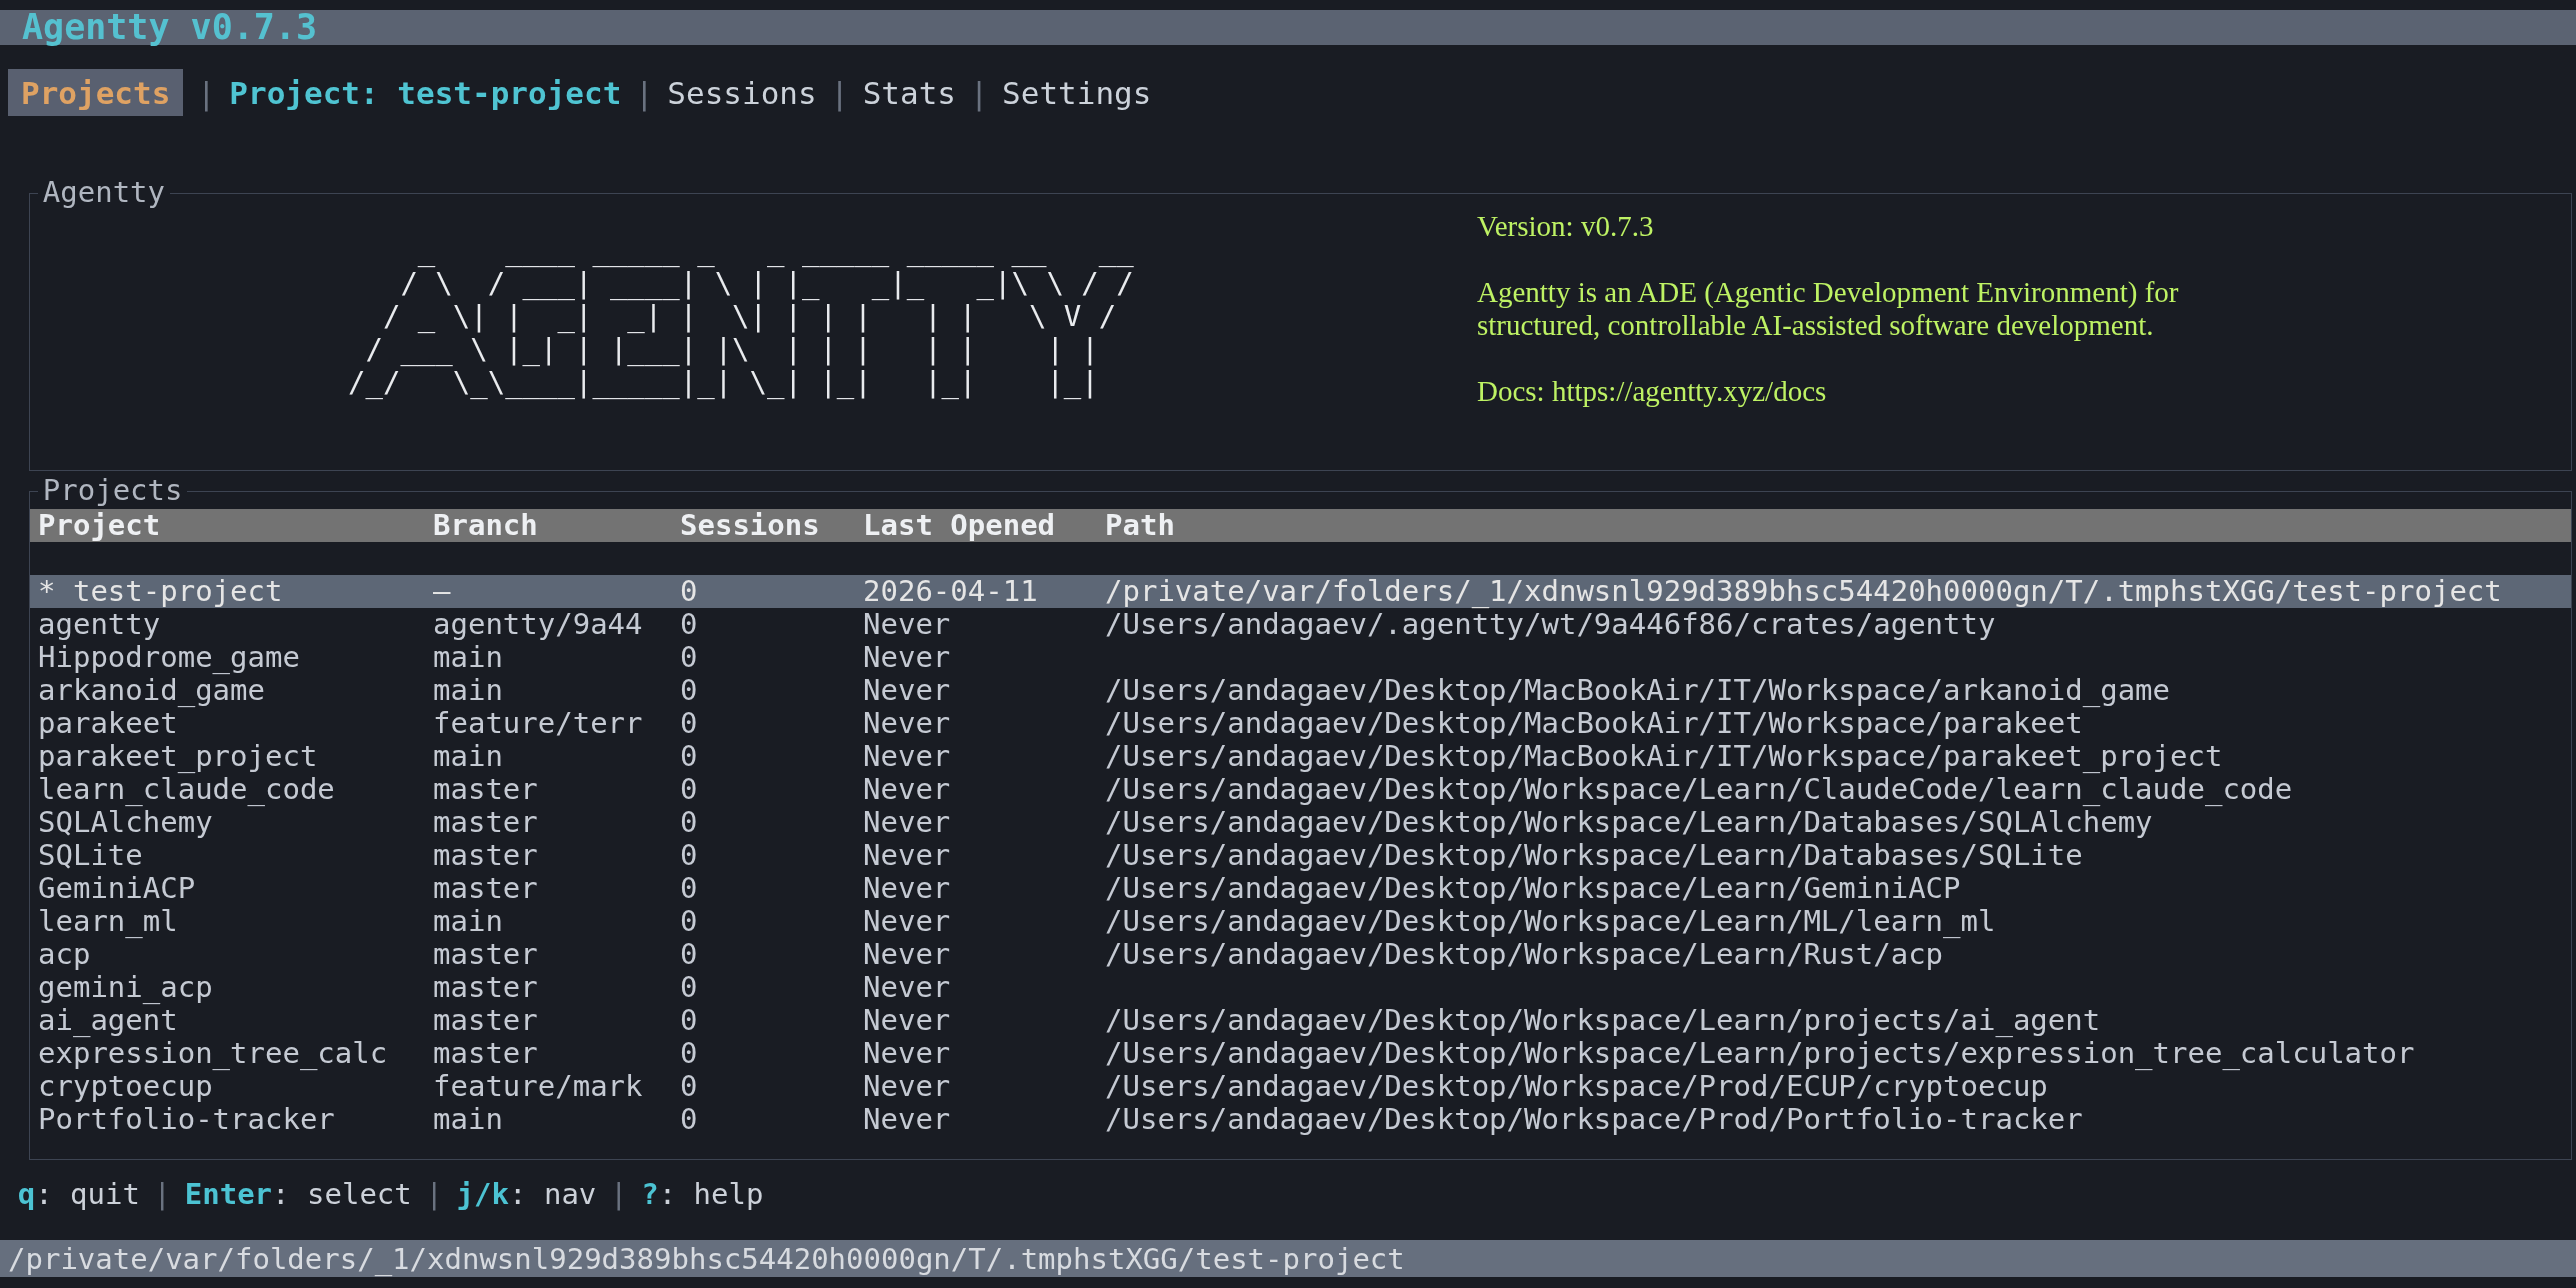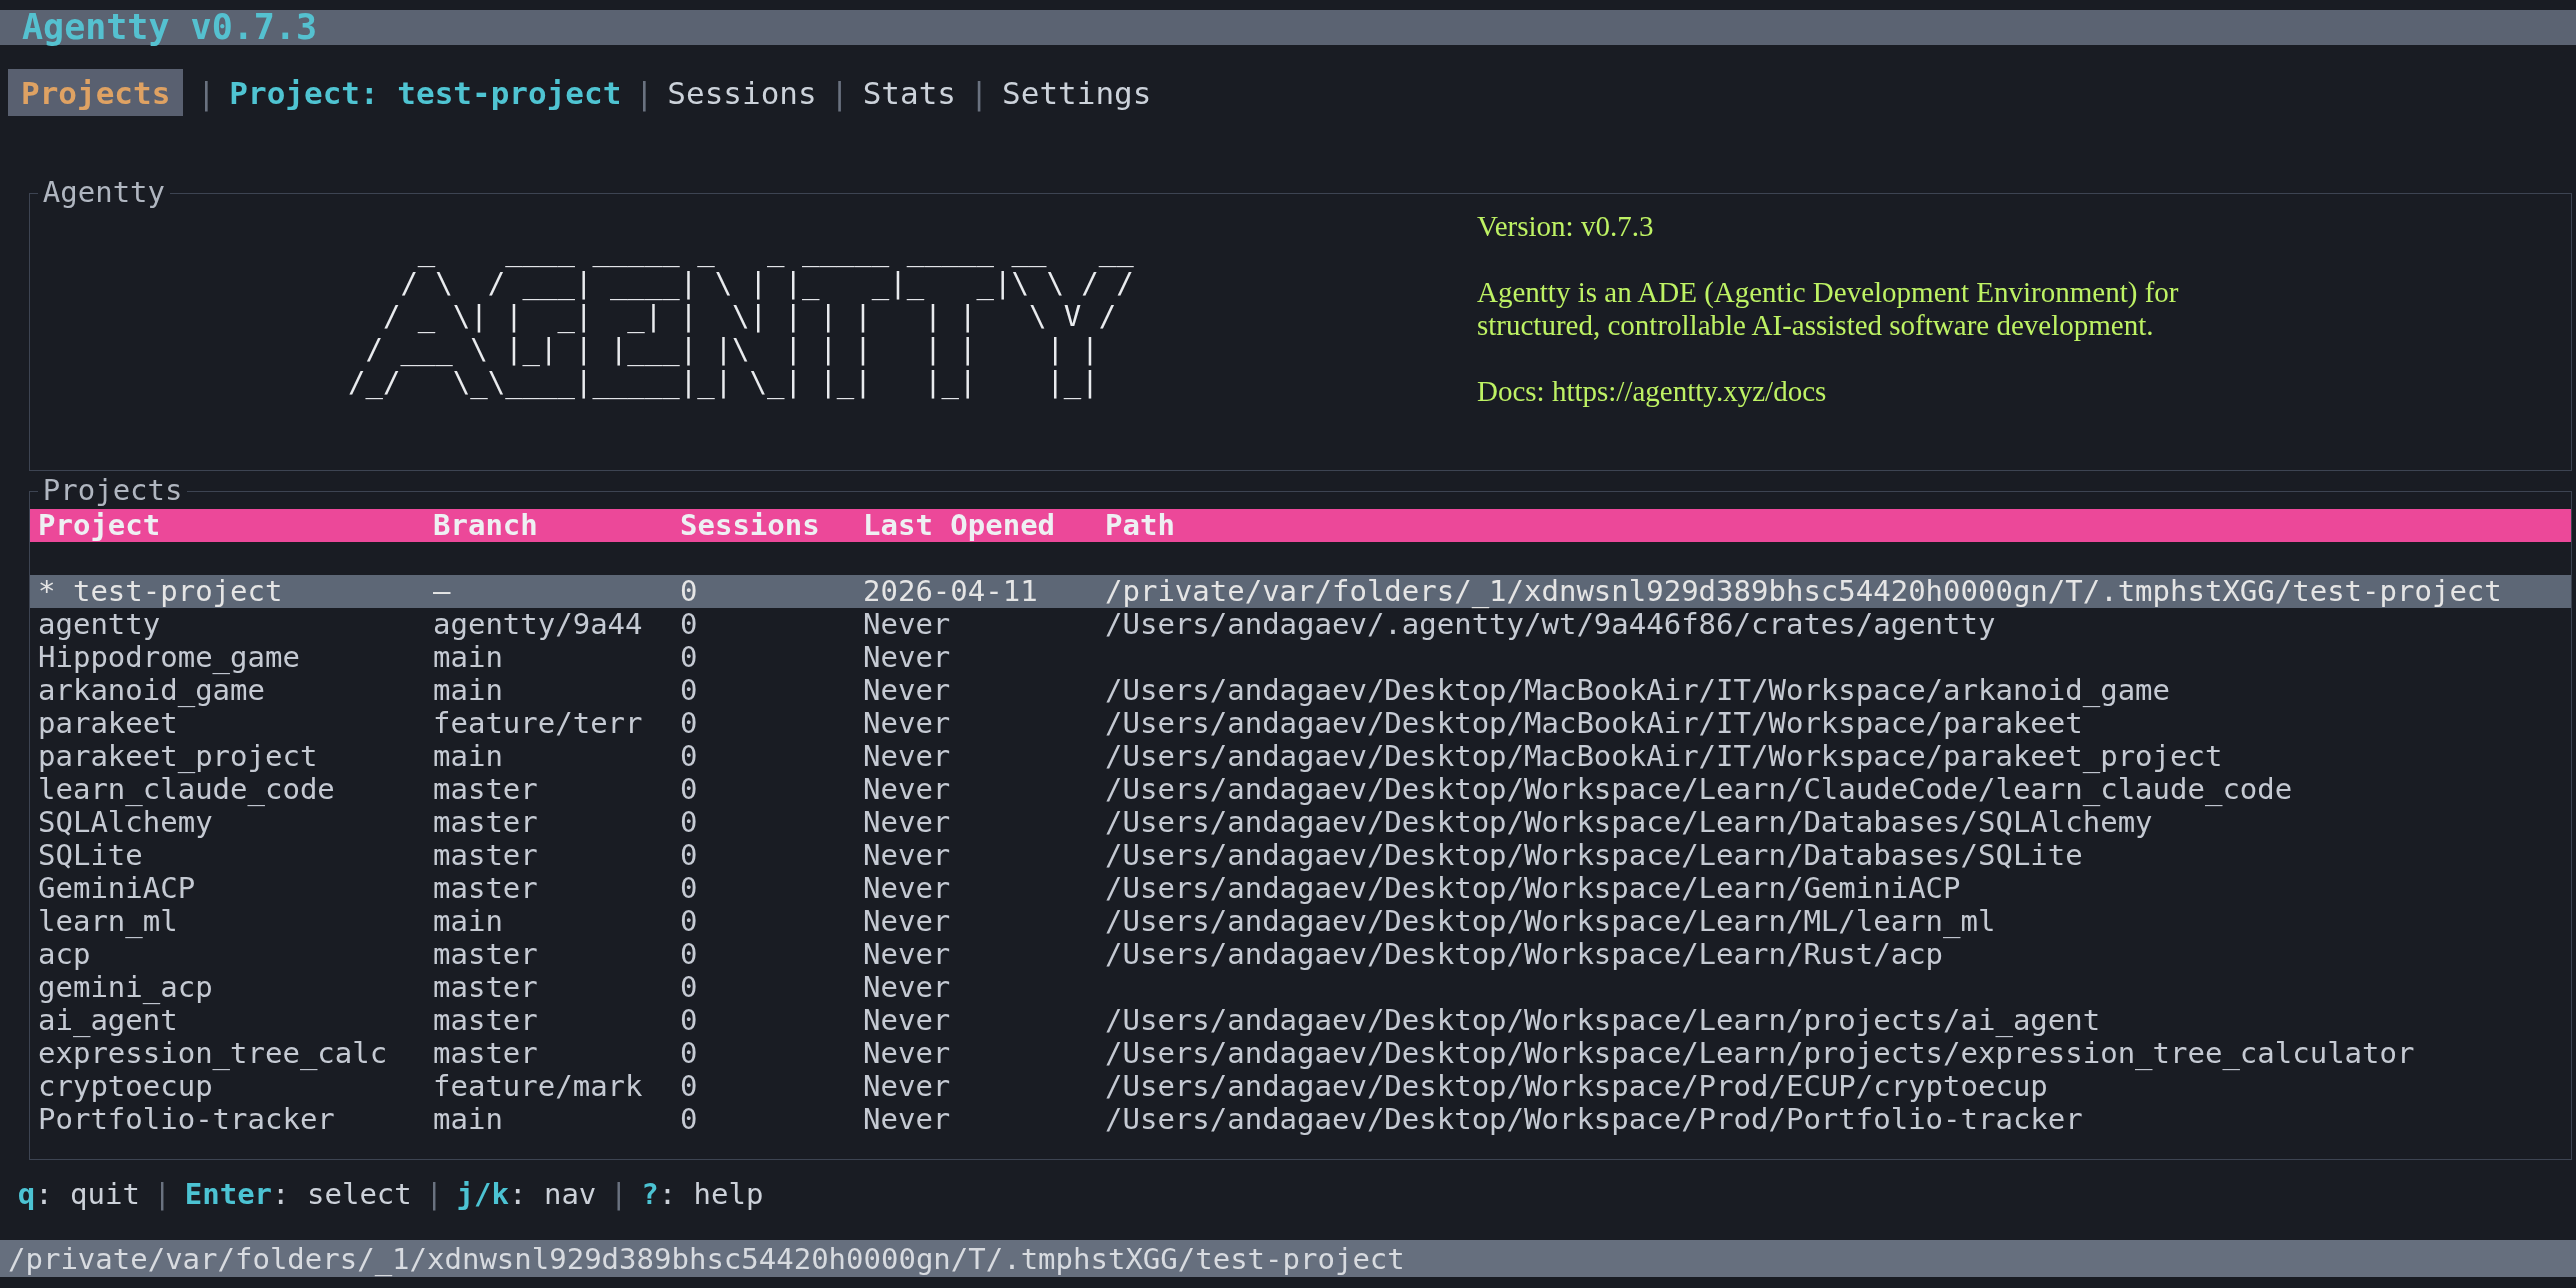--- a/index.html
+++ b/index.html
@@ -20,21 +20,21 @@
   .tsep{color:#6a7280;margin:0 13.7px;}
   
   .box{position:absolute;left:29px;width:2541px;border:1.6px solid #3d4452;}
   .about-box{top:193px;height:276px;}
   .projects-box{top:491px;height:667px;}
   .box-label{position:absolute;top:-20px;left:8px;background:#191c23;padding:0 4.8px;color:#b0b6c0;font-size:29px;line-height:37px;white-space:pre;}
   
   .logo{position:absolute;left:318px;top:40px;margin:0;font-family:inherit;font-size:29px;line-height:33px;font-weight:400;color:#e9ebee;white-space:pre;}
   .info{position:absolute;left:1447px;top:16px;margin:0;font-family:Liberation Serif, serif;font-size:29px;line-height:33px;color:#bef264;white-space:pre;}
   
-  .thead{position:absolute;left:0;right:0;top:17px;height:33px;background:#ec4899;color:#eef0f3;font-weight:700;}
+  .thead{position:absolute;left:0;right:0;top:17px;height:33px;background:#737373;color:#eef0f3;font-weight:700;}
   .thead span,.trow span{position:absolute;top:0;line-height:33px;white-space:pre;}
   .c-project{left:8px;}
   .c-branch{left:403px;}
   .c-sessions{left:650px;}
   .c-opened{left:833px;}
   .c-path{left:1075px;}
   .tbody{position:absolute;left:0;right:0;top:83px;}
   .trow{position:relative;height:33px;color:#c5cad3;}
   .trow.selected{background:#5d6776;}
   .trow.selected span{color:#e5e5e5;}

